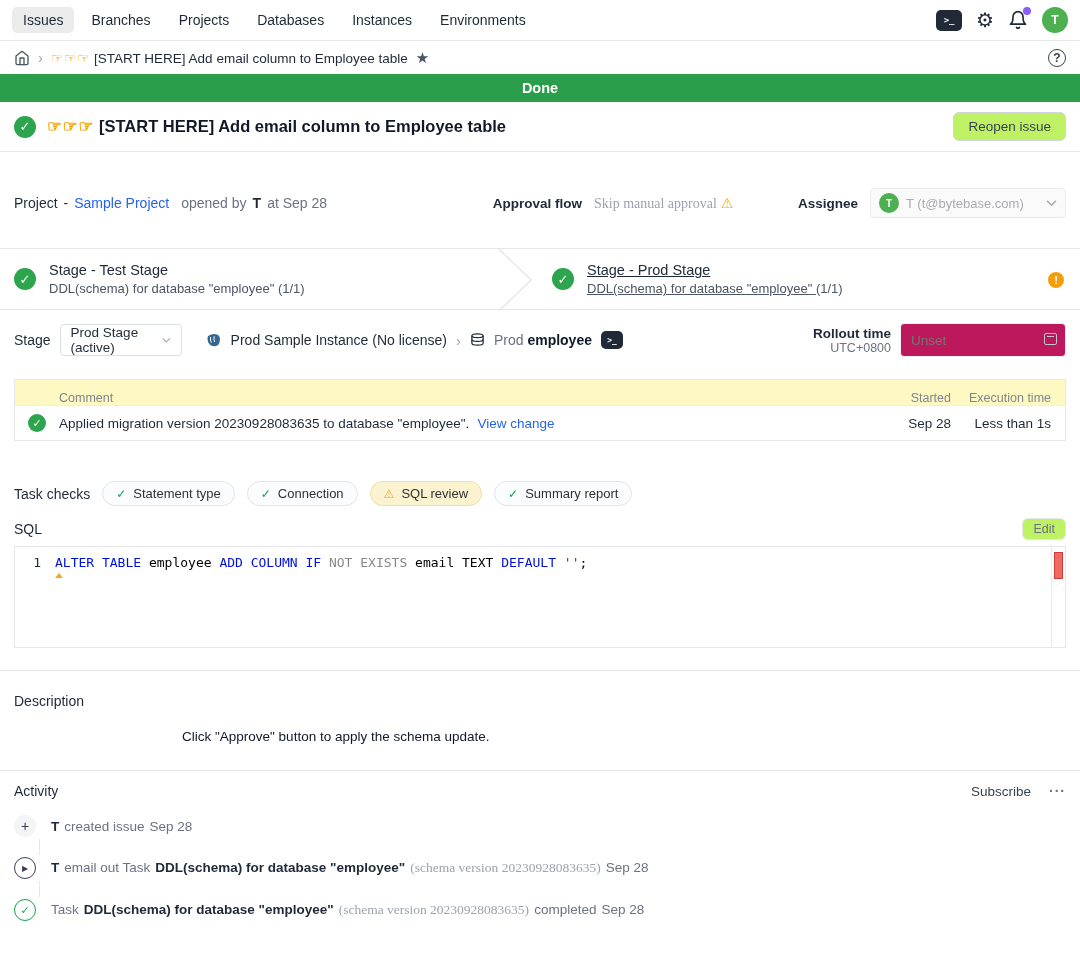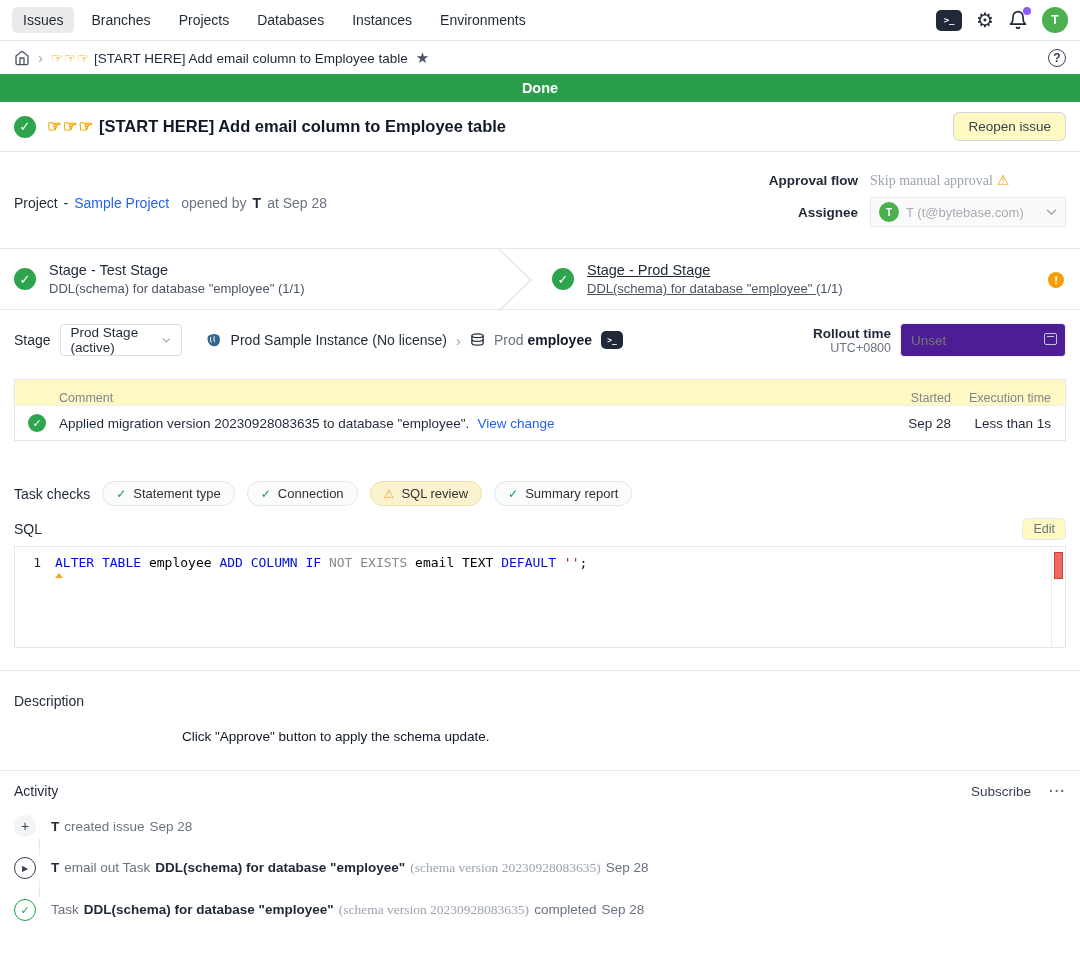--- a/index.html
+++ b/index.html
@@ -38,32 +38,32 @@
   
   .banner { height:28px; background:#2a9e4b; color:#fff; font-weight:bold;
     display:flex; align-items:center; justify-content:center; font-size:14.5px; }
 
   
   .issue-header { display:flex; align-items:center; gap:11px; padding:10px 14px;
     border-bottom:1px solid #e5e7eb; }
   .check-circle { width:22px; height:22px; border-radius:50%; background:#2da44e; color:#fff;
     display:flex; align-items:center; justify-content:center; font-size:13px; flex:none; }
   .issue-title { font-size:16.5px; font-weight:bold; color:#111827; }
-  .btn { border:1px solid #d1d5db; background:#fef9c3; border-radius:6px; padding:6px 14px;
+  .btn { border:1px solid #d1d5db; background:#bef264; border-radius:6px; padding:6px 14px;
     font-size:13.5px; color:#374151; cursor:pointer; font-family:inherit; }
   .issue-header .btn { margin-left:auto; }
 
   
   .meta { display:flex; justify-content:space-between; padding:20px 14px 14px; height:96px; }
   .project-line { display:flex; align-items:center; gap:6px; font-size:14px; }
   .link { color:#2563eb; cursor:pointer; }
   .gray { color:#6b7280; }
   .lightgray { color:#9ca3af;font-family:Liberation Serif, serif; }
   .bold { font-weight:bold; color:#1f2937; }
-  .meta-right { display:flex; flex-direction:column; gap:8px; }
+  .meta-right { display:flex; flex-direction:row; gap:8px; }
   .meta-row { display:grid; grid-template-columns:auto 196px; gap:12px; align-items:center; }
   .meta-label { font-weight:bold; text-align:right; font-size:13.5px; color:#1f2937; }
   .warn-icon { color:#f59e0b; font-size:14px; }
   .select-box { height:30px; border:1px solid #e8eaed; background:#fafafa; border-radius:4px;
     display:flex; align-items:center; gap:7px; padding:0 8px; color:#a8abb2; font-size:13px; }
   .select-box .chev { margin-left:auto; }
 
   
   .stage-strip { position:relative; height:62px; border-top:1px solid #e5e7eb;
     border-bottom:1px solid #e5e7eb; display:flex; }
@@ -85,21 +85,21 @@
     display:flex; align-items:center; padding:0 10px; font-size:13.5px; color:#1f2937; }
   .stage-select .chev { margin-left:auto; }
   .inst-text { color:#1f2937; }
   .db-env { color:#6b7280; }
   .db-name { font-weight:bold; color:#111827; }
   .term-box.sm { width:22px; height:18px; font-size:8px; }
   .rollout { margin-left:auto; display:flex; align-items:center; gap:9px; }
   .rollout-labels { display:flex; flex-direction:column; align-items:flex-end; }
   .rollout-label { font-weight:bold; font-size:13.5px; }
   .rollout-tz { font-size:12.5px; color:#6b7280; }
-  .unset-input { width:166px; height:34px; border:1px solid #f0f0f0; background:#4c1d95;
+  .unset-input { width:166px; height:34px; border:1px solid #f0f0f0; background:#be185d;
     border-radius:4px; font-size:13.5px; color:#c0c4cc; padding:0 10px;
     font-family:inherit; }
   .unset-wrap { position:relative; }
   .cal-icon { position:absolute; right:9px; top:10px; width:13px; height:12px;
     border:1.4px solid #c0c4cc; border-radius:2px; }
   .cal-icon::before { content:""; position:absolute; left:2px; right:2px; top:2px;
     border-top:1.4px solid #c0c4cc; }
 
   
   .task-table { margin:12px 14px 0; border:1px solid #e5e7eb; }

